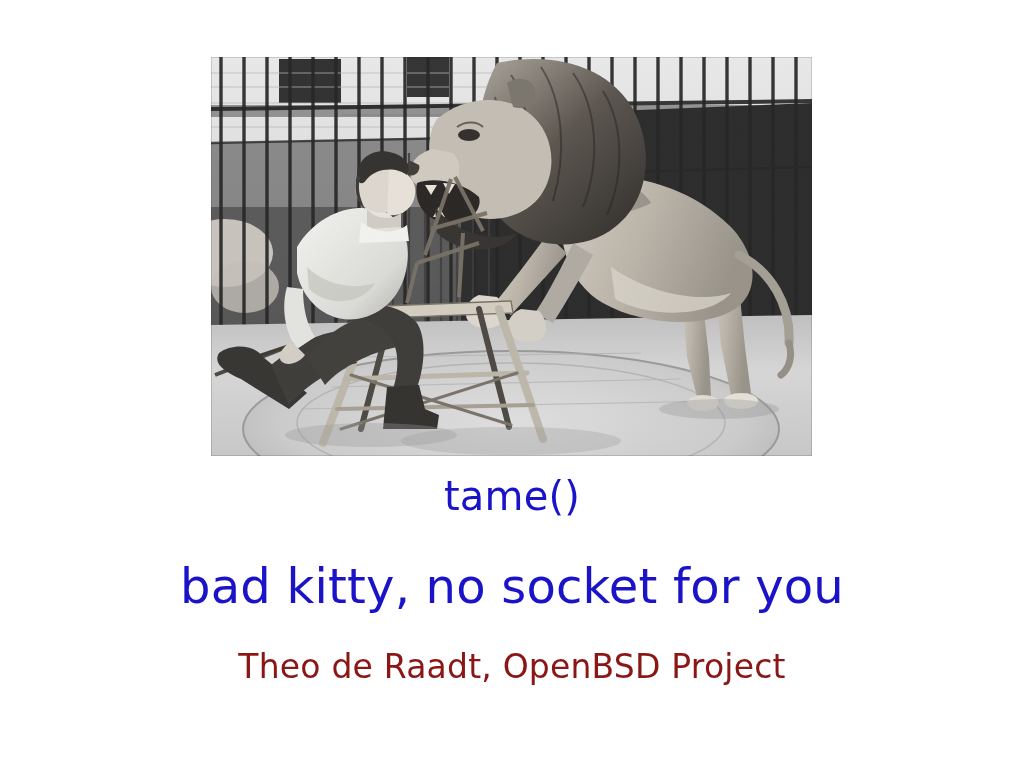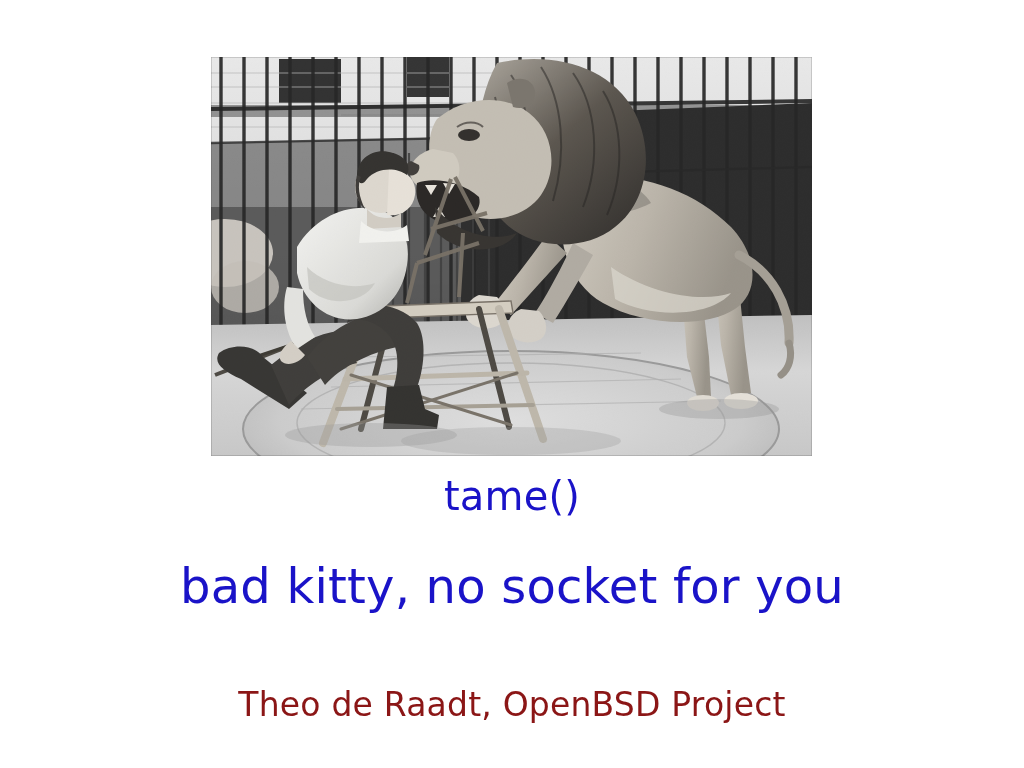--- a/index.html
+++ b/index.html
@@ -49,21 +49,20 @@
     font-family: "DejaVu Sans", sans-serif;
     letter-spacing: 0.2px;
   }
   #author-line {
     top: 648px;
     font-size: 33px;
     line-height: 38px;
     color: #8b1616;
     font-family: "DejaVu Sans", sans-serif;
     letter-spacing: 0.2px;
-    margin-top: 38px;
   }
 </style>
 </head>
 <body>
 
 <div id="slide">
 
   <div id="photo-frame">
     <svg viewBox="0 0 601 399" xmlns="http://www.w3.org/2000/svg">
       <defs>

